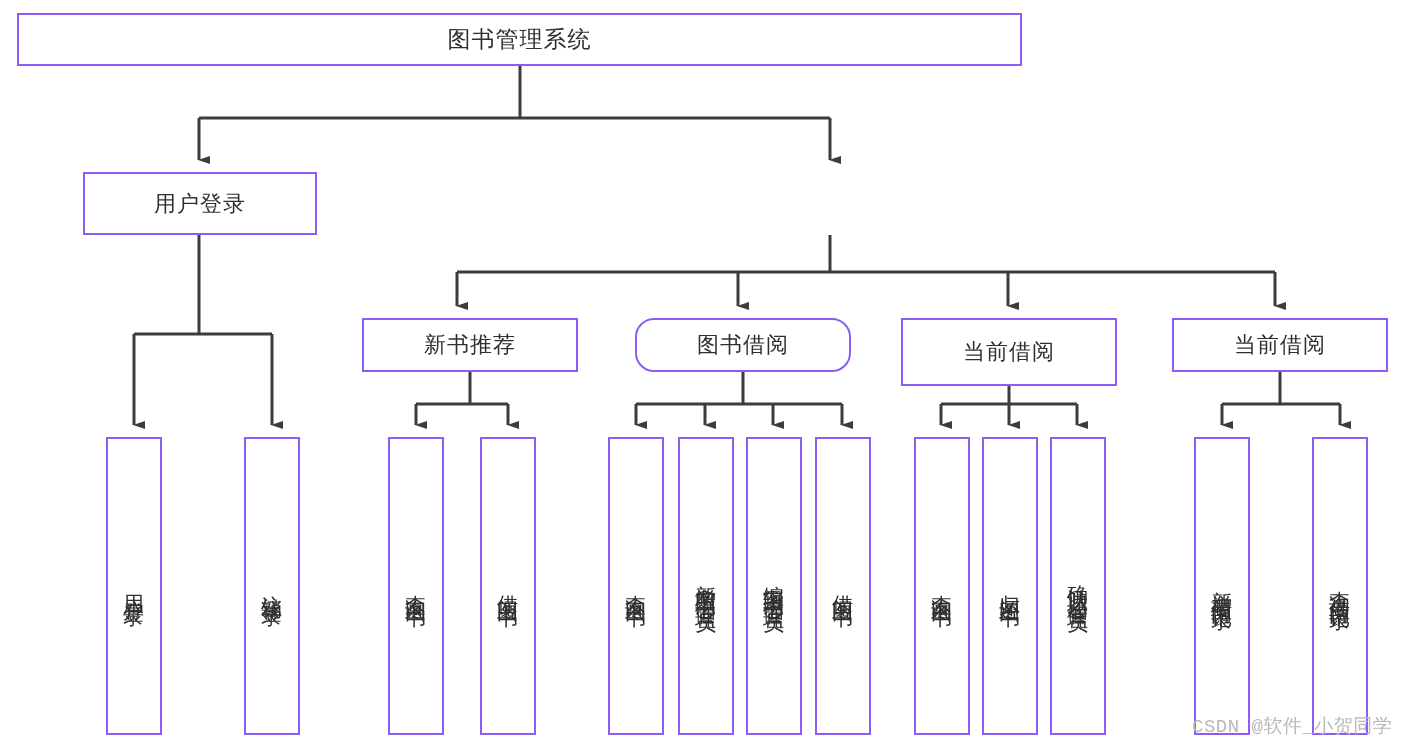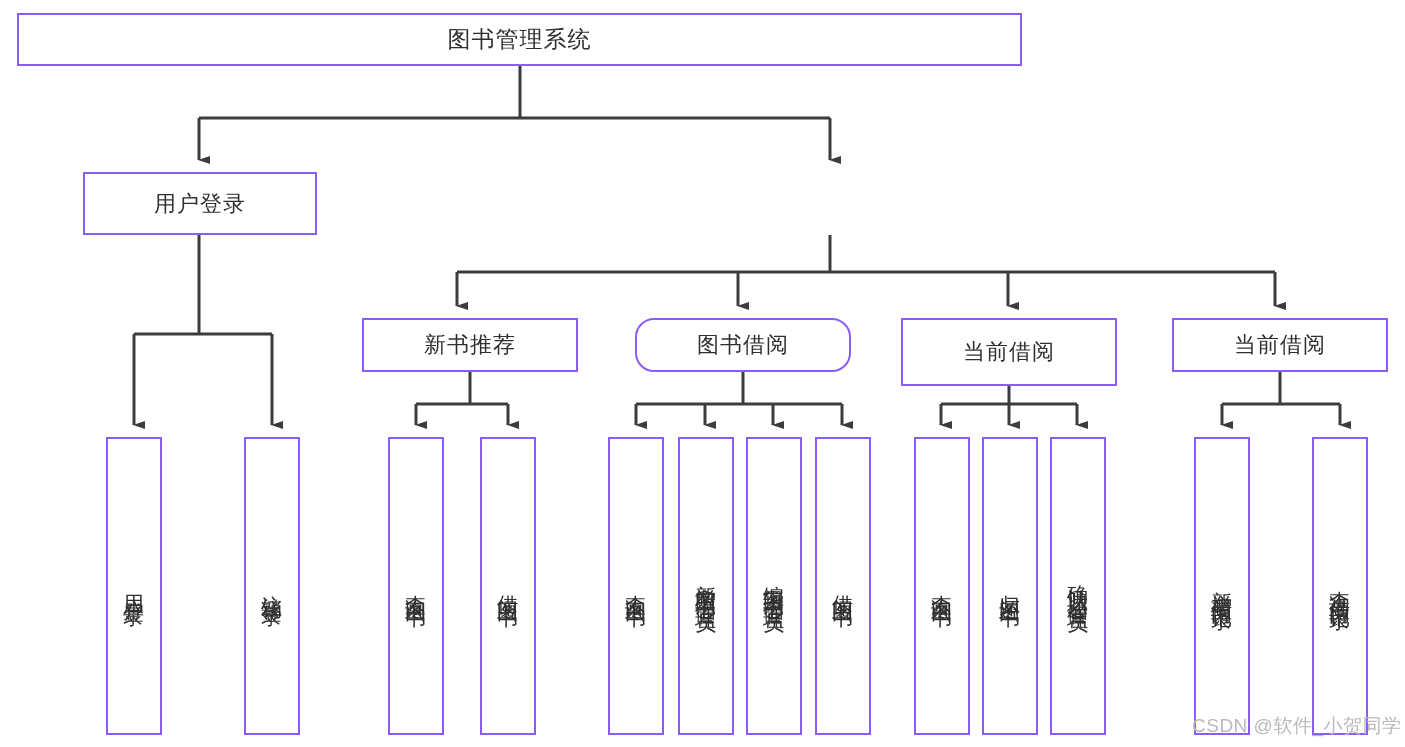--- a/index.html
+++ b/index.html
@@ -61,21 +61,21 @@
     white-space: nowrap;
     max-height: 280px;
   }
   .watermark {
     position: absolute;
     font-size: 19px;
     color: #b9b9b9;
     white-space: nowrap;
     z-index: 5;
     letter-spacing: 0.5px;
-    font-family: Liberation Sans, sans-serif;
+    font-family: Liberation Mono, monospace;
   }
 </style>
 </head>
 <body>
 
 <div id="canvas">
 
   <svg id="edges" viewBox="0 0 1405 747" width="1405" height="747" xmlns="http://www.w3.org/2000/svg">
     <defs>
       <marker id="arrowhead" markerWidth="10" markerHeight="12" refX="4" refY="11" orient="auto" markerUnits="userSpaceOnUse">

